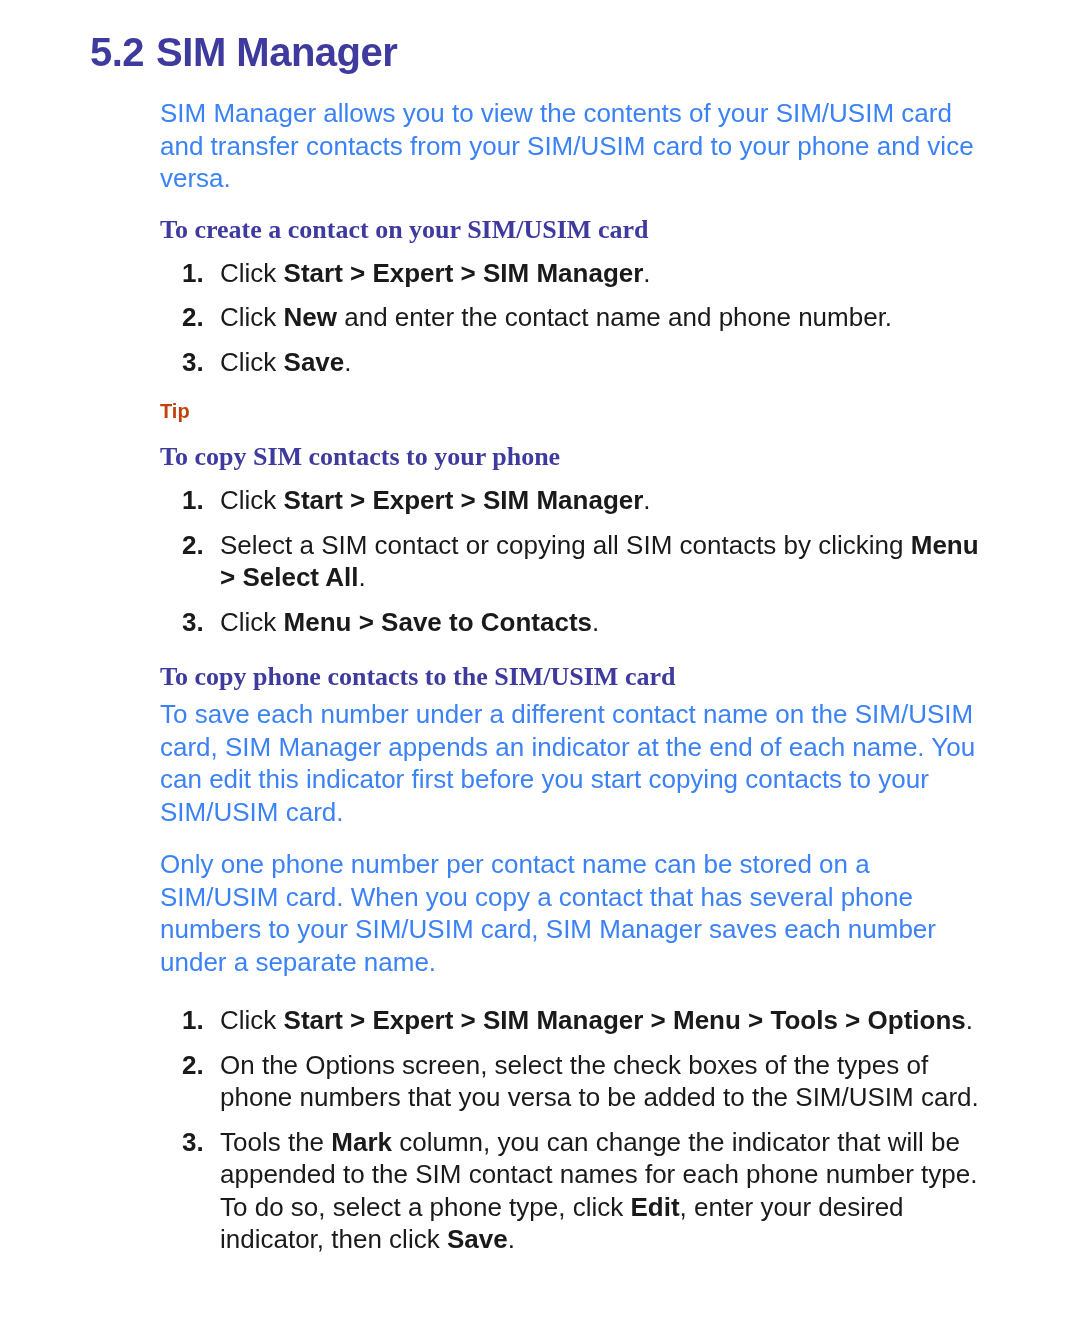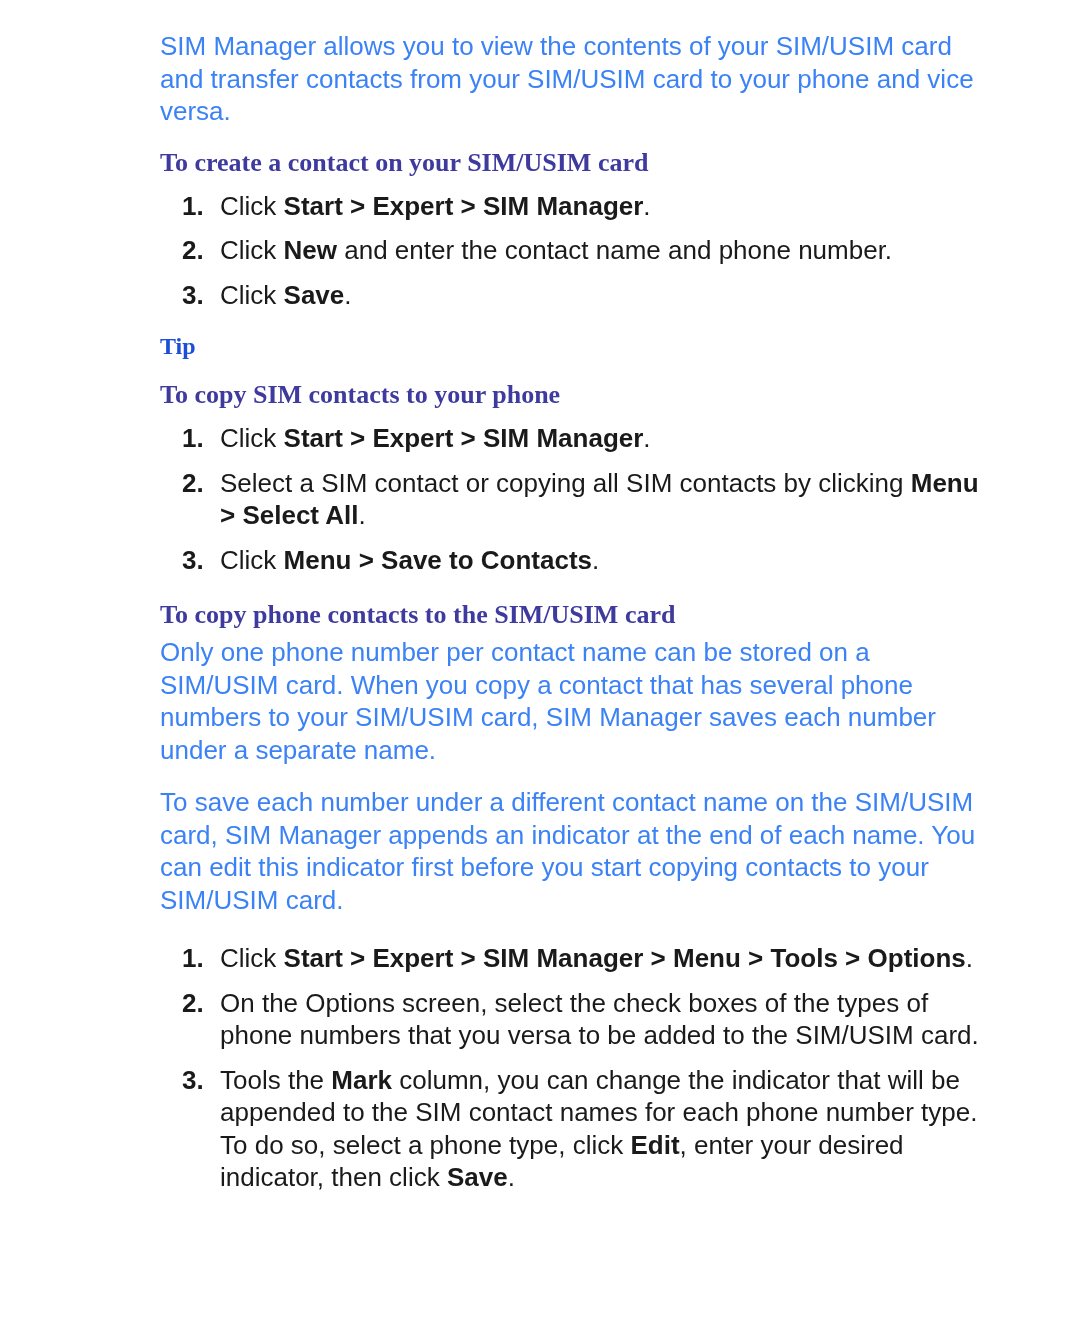--- a/index.html
+++ b/index.html
@@ -67,39 +67,41 @@
     left: 92px;
     top: 6px;
     font-weight: 700;
     color: #1a1a1a;
   }
   .bold { font-weight: 700; text-align: center; }
 
   .tip-row {
     display: flex;
     margin: 10px 0 18px 70px;
-    font-size: 24px;
+    font-size: 20px;
     line-height: 1.3;
-    color: #1d4ed8;
-    font-family: Liberation Serif, serif;
+    color: #c2410c;
   }
   .tip-row .tip-label {
     font-weight: 700;
     flex: 0 0 90px;
   }
   .tip-row .tip-body {
     flex: 1;
   }
 </style>
 </head>
 <body>
 
 <div class="page">
 
 
+  <h1 class="section-title">
+    <span class="num">5.2</span><span>SIM Manager</span>
+  </h1>
 
   <p class="body-text indent">SIM Manager allows you to view the contents of your SIM/USIM card and transfer contacts from your SIM/USIM card to your phone and vice versa.</p>
 
   <div class="sub-head">To create a contact on your SIM/USIM card</div>
   <ol class="steps">
     <li>
       <span class="marker">1.</span>
       <span>Click </span><span class="bold">Start &gt; Expert &gt; SIM Manager</span><span>.</span>
     </li>
     <li>
@@ -126,22 +128,22 @@
       <span class="marker">2.</span>
       <span>Select a SIM contact or copying all SIM contacts by clicking </span><span class="bold">Menu &gt; Select All</span><span>.</span>
     </li>
     <li>
       <span class="marker">3.</span>
       <span>Click </span><span class="bold">Menu &gt; Save to Contacts</span><span>.</span>
     </li>
   </ol>
 
   <div class="sub-head">To copy phone contacts to the SIM/USIM card</div>
+  <p class="body-text indent">To save each number under a different contact name on the SIM/USIM card, SIM Manager appends an indicator at the end of each name. You can edit this indicator first before you start copying contacts to your SIM/USIM card.</p>
   <p class="body-text indent">Only one phone number per contact name can be stored on a SIM/USIM card. When you copy a contact that has several phone numbers to your SIM/USIM card, SIM Manager saves each number under a separate name.</p>
-  <p class="body-text indent">To save each number under a different contact name on the SIM/USIM card, SIM Manager appends an indicator at the end of each name. You can edit this indicator first before you start copying contacts to your SIM/USIM card.</p>
 
   <ol class="steps">
     <li>
       <span class="marker">1.</span>
       <span>Click </span><span class="bold">Start &gt; Expert &gt; SIM Manager &gt; Menu &gt; Tools &gt; Options</span><span>.</span>
     </li>
     <li>
       <span class="marker">2.</span>
       <span>On the Options screen, select the check boxes of the types of phone numbers that you versa to be added to the SIM/USIM card.</span>
     </li>

